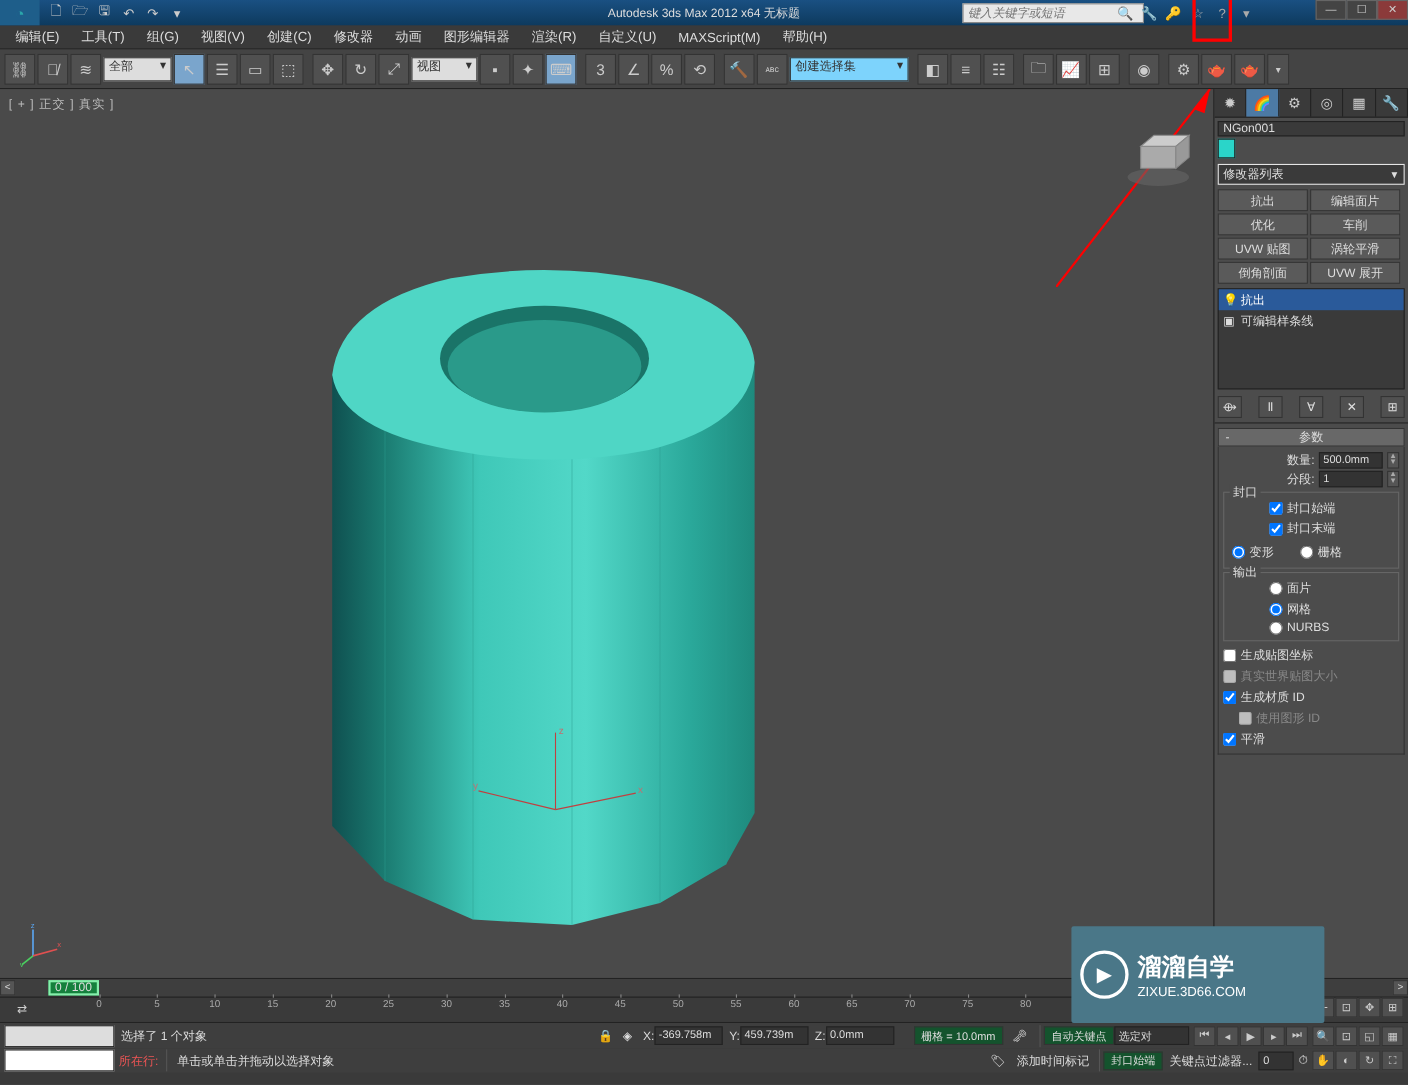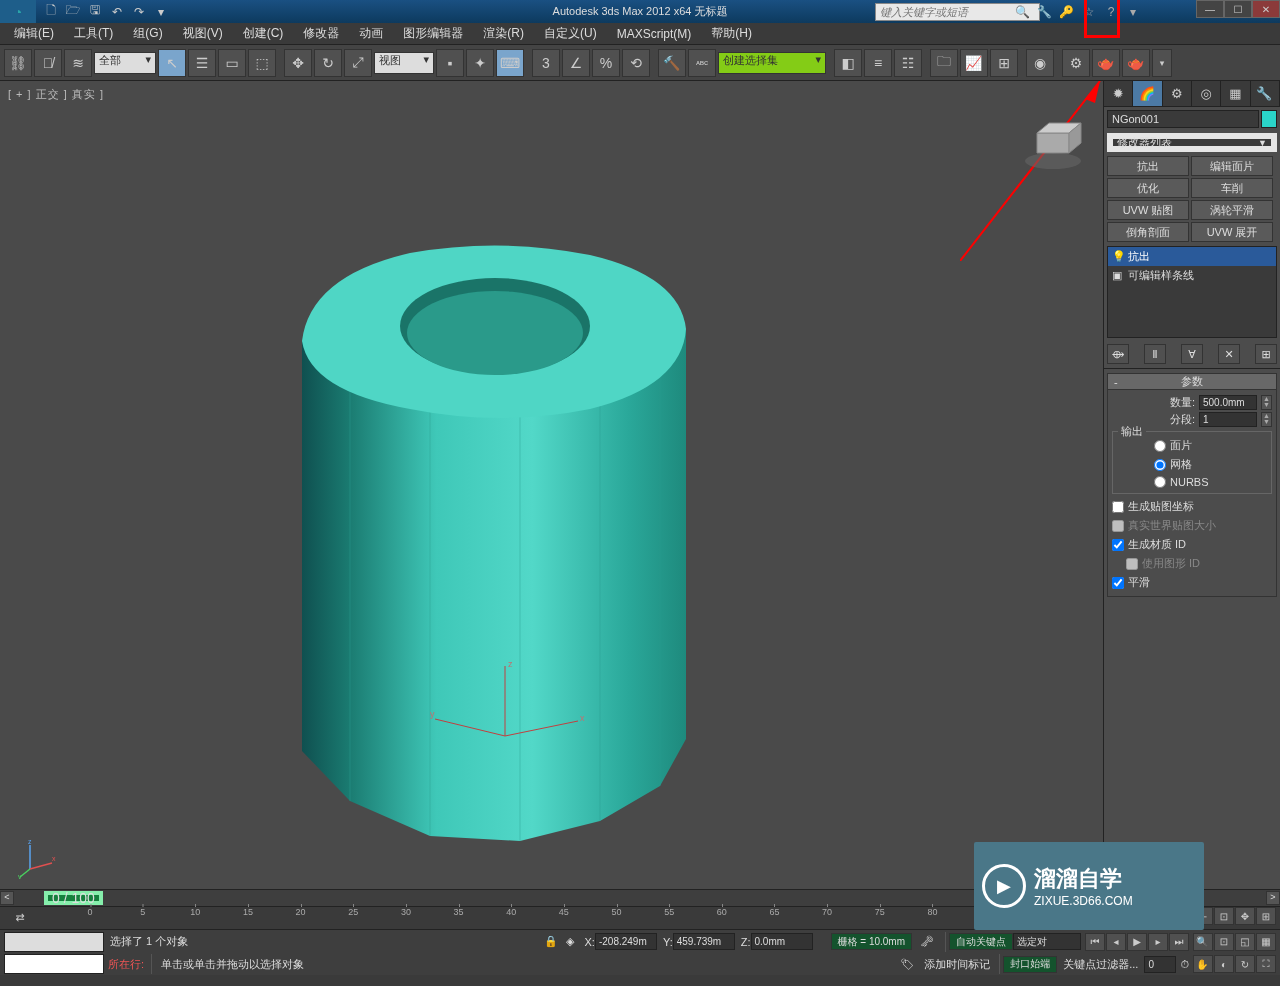--- a/index.html
+++ b/index.html
@@ -36,24 +36,24 @@
 .viewport { flex: 1; background: #4a4a4a; position: relative; border-right: 1px solid #222; }
 .viewport-label { position: absolute; top: 6px; left: 8px; color: #bbb; font-size: 11px; letter-spacing: 1px; }
 .viewcube { position: absolute; top: 30px; right: 18px; width: 64px; height: 64px; }
 .axis-tripod { position: absolute; bottom: 10px; left: 18px; width: 40px; height: 40px; }
 
 
 .cmd-panel { width: 176px; background: #4c4c4c; display: flex; flex-direction: column; }
 .cmd-tabs { height: 26px; display: flex; background: #3a3a3a; border-bottom: 1px solid #222; }
 .cmd-tab { flex: 1; display: flex; align-items: center; justify-content: center; border-right: 1px solid #222; font-size: 13px; color: #ccc; }
 .cmd-tab.active { background: #4c7aa5; }
-.obj-name { display: flex; padding: 3px; gap: 2px; }
+.obj-name { display: flex; padding: 3px; gap: 2px; flex-direction: column; }
 .obj-name input { flex: 1; height: 18px; background: #3a3a3a; border: 1px solid #222; color: #ddd; padding: 0 4px; font-size: 11px; }
 .obj-color { width: 16px; height: 18px; background: #2ad5c9; border: 1px solid #222; }
-.mod-list { margin: 2px 3px; height: 19px; background: #3a3a3a; border: 6px solid #e5e5e5; color: #ddd; padding: 0 4px; font-size: 11px; display: flex; align-items: center; justify-content: space-between; }
+.mod-list { margin: 2px 3px; height: 19px; background: #3a3a3a; border: 1px solid #e5e5e5; color: #ddd; padding: 0 4px; font-size: 11px; display: flex; align-items: center; justify-content: space-between; }
 .mod-list span:last-child { font-size: 9px; }
 .mod-buttons { display: flex; flex-wrap: wrap; padding: 2px 3px; gap: 2px; }
 .mod-btn { width: 82px; height: 20px; background: #5a5a5a; border: 1px solid #333; color: #ddd; font-size: 11px; display: flex; align-items: center; justify-content: center; }
 .mod-stack { margin: 2px 3px; height: 92px; background: #3a3a3a; border: 1px solid #222; font-size: 11px; }
 .stack-row { padding: 2px 4px; display: flex; align-items: center; gap: 4px; }
 .stack-row.selected { background: #2a5a9a; color: #fff; }
 .stack-icon { width: 12px; display: inline-block; }
 .stack-tools { display: flex; padding: 4px 3px; gap: 3px; border-bottom: 1px solid #222; justify-content: space-between; }
 .stool { width: 22px; height: 20px; background: #505050; border: 1px solid #333; display: flex; align-items: center; justify-content: center; font-size: 11px; }
 .rollout { margin: 4px 3px; }
@@ -64,21 +64,21 @@
 .param-row label { color: #ddd; }
 .spinner { width: 58px; height: 15px; background: #333; border: 1px solid #222; color: #ddd; padding: 0 3px; font-size: 10px; }
 .spin-arrows { width: 11px; height: 15px; background: #555; border: 1px solid #333; font-size: 7px; line-height: 6px; text-align: center; color: #aaa; }
 .group-box { border: 1px solid #666; margin: 3px 0; padding: 4px 3px 3px; position: relative; }
 .group-title { position: absolute; top: -8px; left: 5px; background: #4c4c4c; padding: 0 3px; font-size: 11px; color: #ddd; }
 .chk-row, .radio-row { display: flex; align-items: center; gap: 4px; padding: 2px 0; font-size: 11px; }
 .radio-pair { display: flex; gap: 24px; padding: 2px 4px; }
 
 
 .timeline { height: 17px; background: #3e3e3e; border-top: 1px solid #222; display: flex; align-items: center; }
-.time-slider { border: 4px solid #86efac; background: #15803d; padding: 0 4px; height: 14px; font-size: 14px; color: #ddd; display: flex; align-items: center; }
+.time-slider { border: 2px solid #86efac; background: #15803d; padding: 0 4px; height: 14px; font-size: 11px; color: #ddd; display: flex; align-items: center; }
 .time-arrow { width: 14px; height: 14px; background: #555; border: 1px solid #333; text-align: center; font-size: 9px; }
 .time-ruler { height: 23px; background: #3a3a3a; display: flex; position: relative; border-top: 1px solid #222; }
 .ruler-ticks { flex: 1; position: relative; margin-left: 50px; margin-right: 50px; }
 .tick { position: absolute; top: 0; font-size: 9px; color: #aaa; transform: translateX(-50%); }
 .tick::before { content: ''; position: absolute; top: -3px; left: 50%; width: 1px; height: 3px; background: #888; }
 
 
 .status-bar { display: flex; height: 24px; background: #3e3e3e; border-top: 1px solid #222; align-items: center; font-size: 11px; }
 .status-bar2 { display: flex; height: 22px; background: #3e3e3e; align-items: center; font-size: 11px; }
 .coord-box { height: 17px; background: #333; border: 1px solid #222; color: #ddd; padding: 0 3px; font-size: 10px; display: flex; align-items: center; }
@@ -168,21 +168,21 @@
   <div class="tool-btn">✦</div>
   <div class="tool-btn active">⌨</div>
   <div class="tool-sep"></div>
   <div class="tool-btn">3</div>
   <div class="tool-btn">∠</div>
   <div class="tool-btn">%</div>
   <div class="tool-btn">⟲</div>
   <div class="tool-sep"></div>
   <div class="tool-btn">🔨</div>
   <div class="tool-btn" style="font-size:8px">ᴀʙᴄ</div>
-  <div class="tool-combo" style="width:108px;background:#84cc16">
+  <div class="tool-combo" style="width:108px;background:#7dd3fc">
       <span>创建选择集</span>
       <span>▾</span>
     </div>
   <div class="tool-sep"></div>
   <div class="tool-btn">◧</div>
   <div class="tool-btn">≡</div>
   <div class="tool-btn">☷</div>
   <div class="tool-sep"></div>
   <div class="tool-btn">🗀</div>
   <div class="tool-btn">📈</div>
@@ -310,20 +310,43 @@
       <div class="roll-body">
         <div class="param-row">
           <label>数量:</label>
           <input class="spinner" value="500.0mm" style="">
           <div class="spin-arrows">▲<br>▼</div>
         </div>
         <div class="param-row">
           <label>分段:</label>
           <input class="spinner" value="1" style="">
           <div class="spin-arrows">▲<br>▼</div>
+        </div>
+        <div class="group-box">
+          <span class="group-title">封口</span>
+          <div class="chk-row">
+              <span style="width:34px"></span>
+              <input type="checkbox" checked="" style="">
+              <span>封口始端</span>
+            </div>
+          <div class="chk-row">
+              <span style="width:34px"></span>
+              <input type="checkbox" checked="" style="">
+              <span>封口末端</span>
+            </div>
+          <div class="radio-pair">
+            <label class="radio-row">
+                <input type="radio" name="cap" checked="" style="">
+                <span>变形</span>
+              </label>
+            <label class="radio-row">
+                <input type="radio" name="cap" style="">
+                <span>栅格</span>
+              </label>
+          </div>
         </div>
         <div class="group-box">
           <span class="group-title">输出</span>
           <div class="radio-row" style="padding-left:38px">
               <input type="radio" name="out" style="">
               <span>面片</span>
             </div>
           <div class="radio-row" style="padding-left:38px">
               <input type="radio" name="out" checked="" style="">
               <span>网格</span>
@@ -396,21 +419,21 @@
   </div>
 </div>
 
 <div class="status-bar">
   <div class="script-mini"></div>
   <span class="status-text">选择了 1 个对象</span>
   <div style="flex:1"></div>
   <span style="padding:0 4px">🔒</span>
   <span style="padding:0 4px">◈</span>
   <span style="padding-left:6px">X:</span>
-    <div class="coord-box" style="width:62px">-208.249m</div>
+    <div class="coord-box" style="width:62px">-369.758m</div>
   <span style="padding-left:6px">Y:</span>
     <div class="coord-box" style="width:62px">459.739m</div>
   <span style="padding-left:6px">Z:</span>
     <div class="coord-box" style="width:62px">0.0mm</div>
   <div class="grid-box" style="margin-left:18px">栅格 = 10.0mm</div>
   <span style="padding:0 8px">🗝</span>
   <div class="status-sep"></div>
   <div class="grid-box">自动关键点</div>
   <div class="coord-box" style="width:68px">选定对</div>
   <div class="nav-buttons" style="margin-left:4px">

